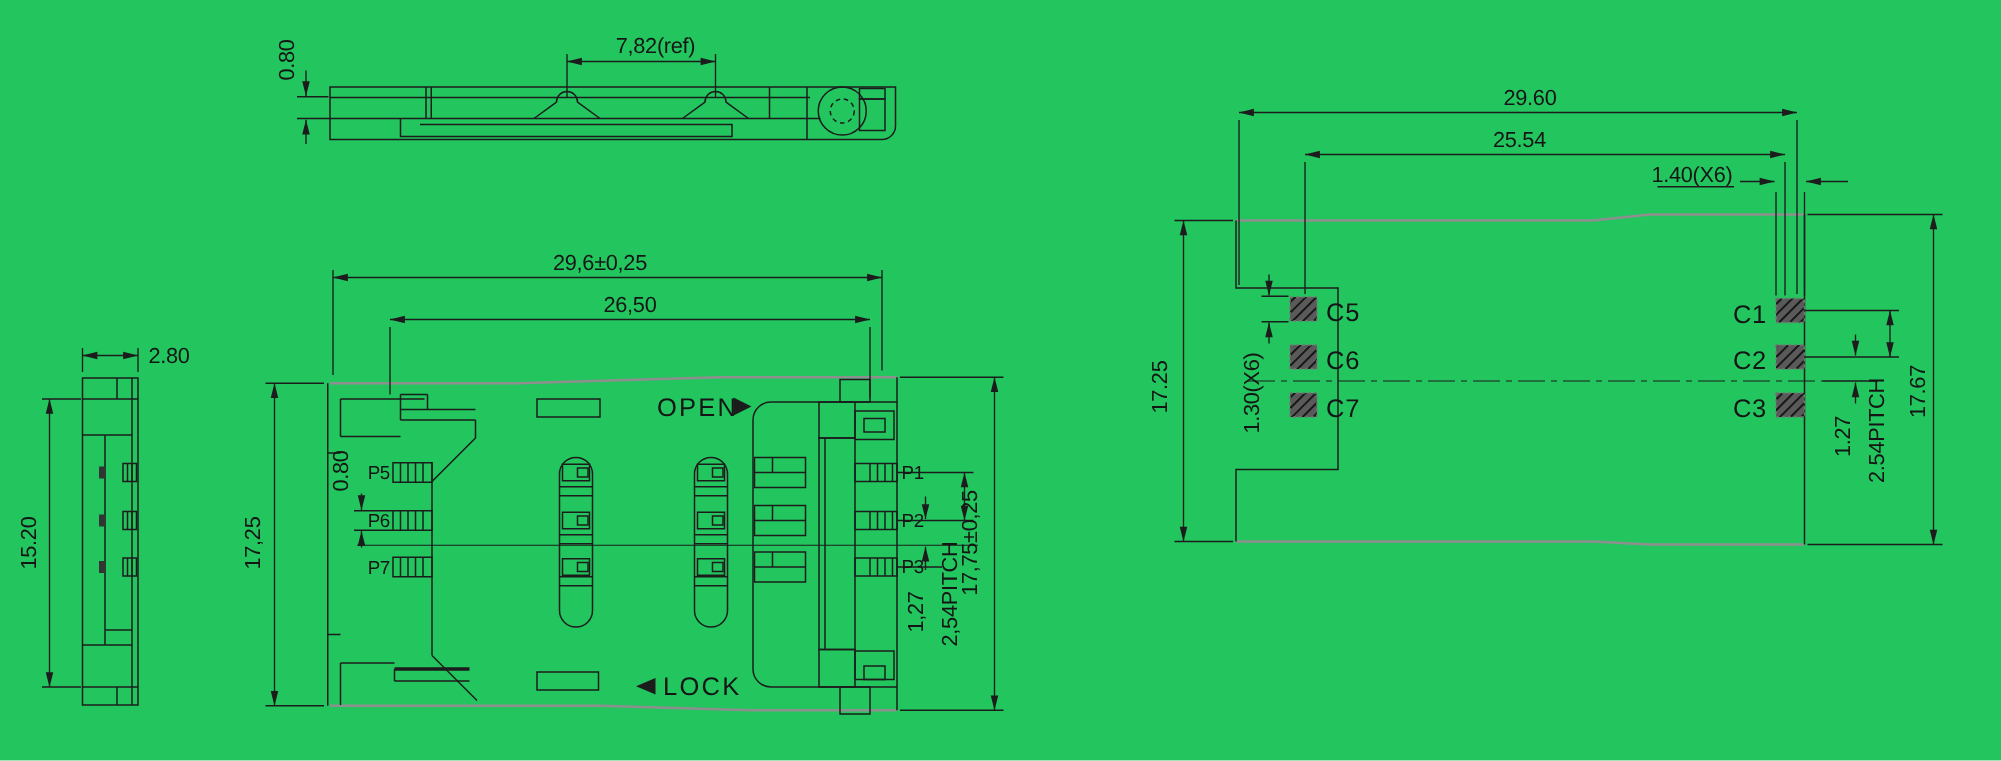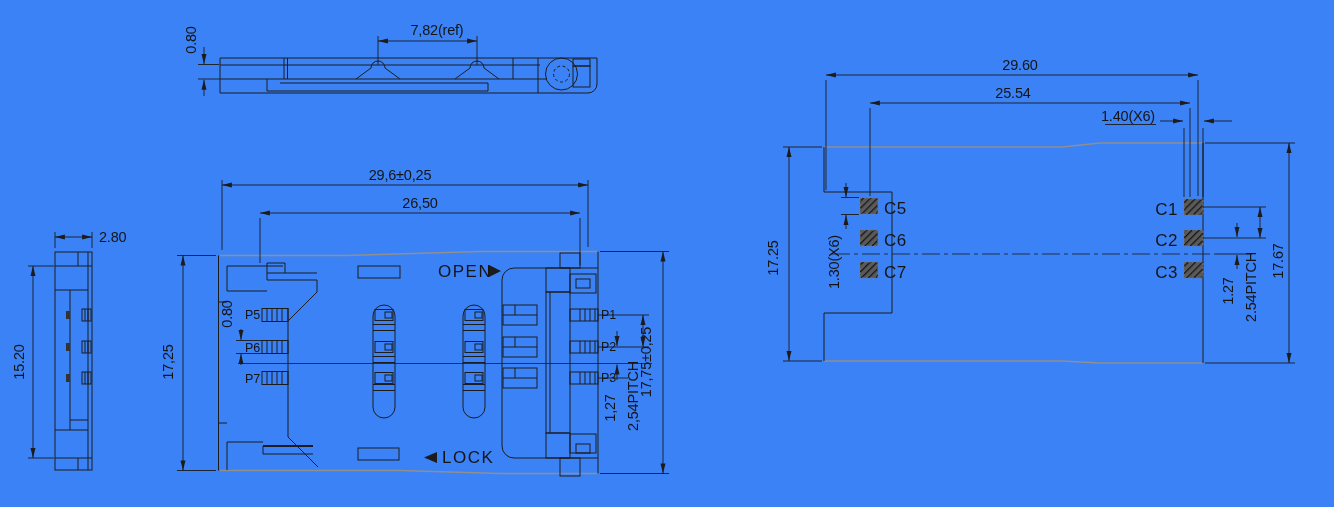--- a/index.html
+++ b/index.html
@@ -1,16 +1,16 @@
 <!DOCTYPE html>
 <html><head>
 <meta charset="utf-8">
 <style>
   html,body{margin:0;padding:0;background:#ffffff;}
-  .stage{position:relative;width:1334px;height:507px;background:#3b82f6;overflow:hidden;}
+  .stage{position:relative;width:1334px;height:507px;background:#22c55e;overflow:hidden;}
   svg{font-family:"Liberation Sans", sans-serif;}
   .ln{stroke:#1c1c1c;stroke-width:1;fill:none;}
   .ln2{stroke:#1c1c1c;stroke-width:2.2;fill:none;}
   .soft{stroke:#8f8f8f;stroke-width:1.6;fill:none;}
   .dimln{stroke:#1c1c1c;stroke-width:0.9;fill:none;}
   .cl{stroke:#1c1c1c;stroke-width:0.8;fill:none;}
   .lbl{fill:#151515;stroke:none;letter-spacing:-0.2px;}
   .dim{font-size:14.5px;}
   .pin{font-size:12.5px;}
   .pad{font-size:17px;letter-spacing:0.5px;}

